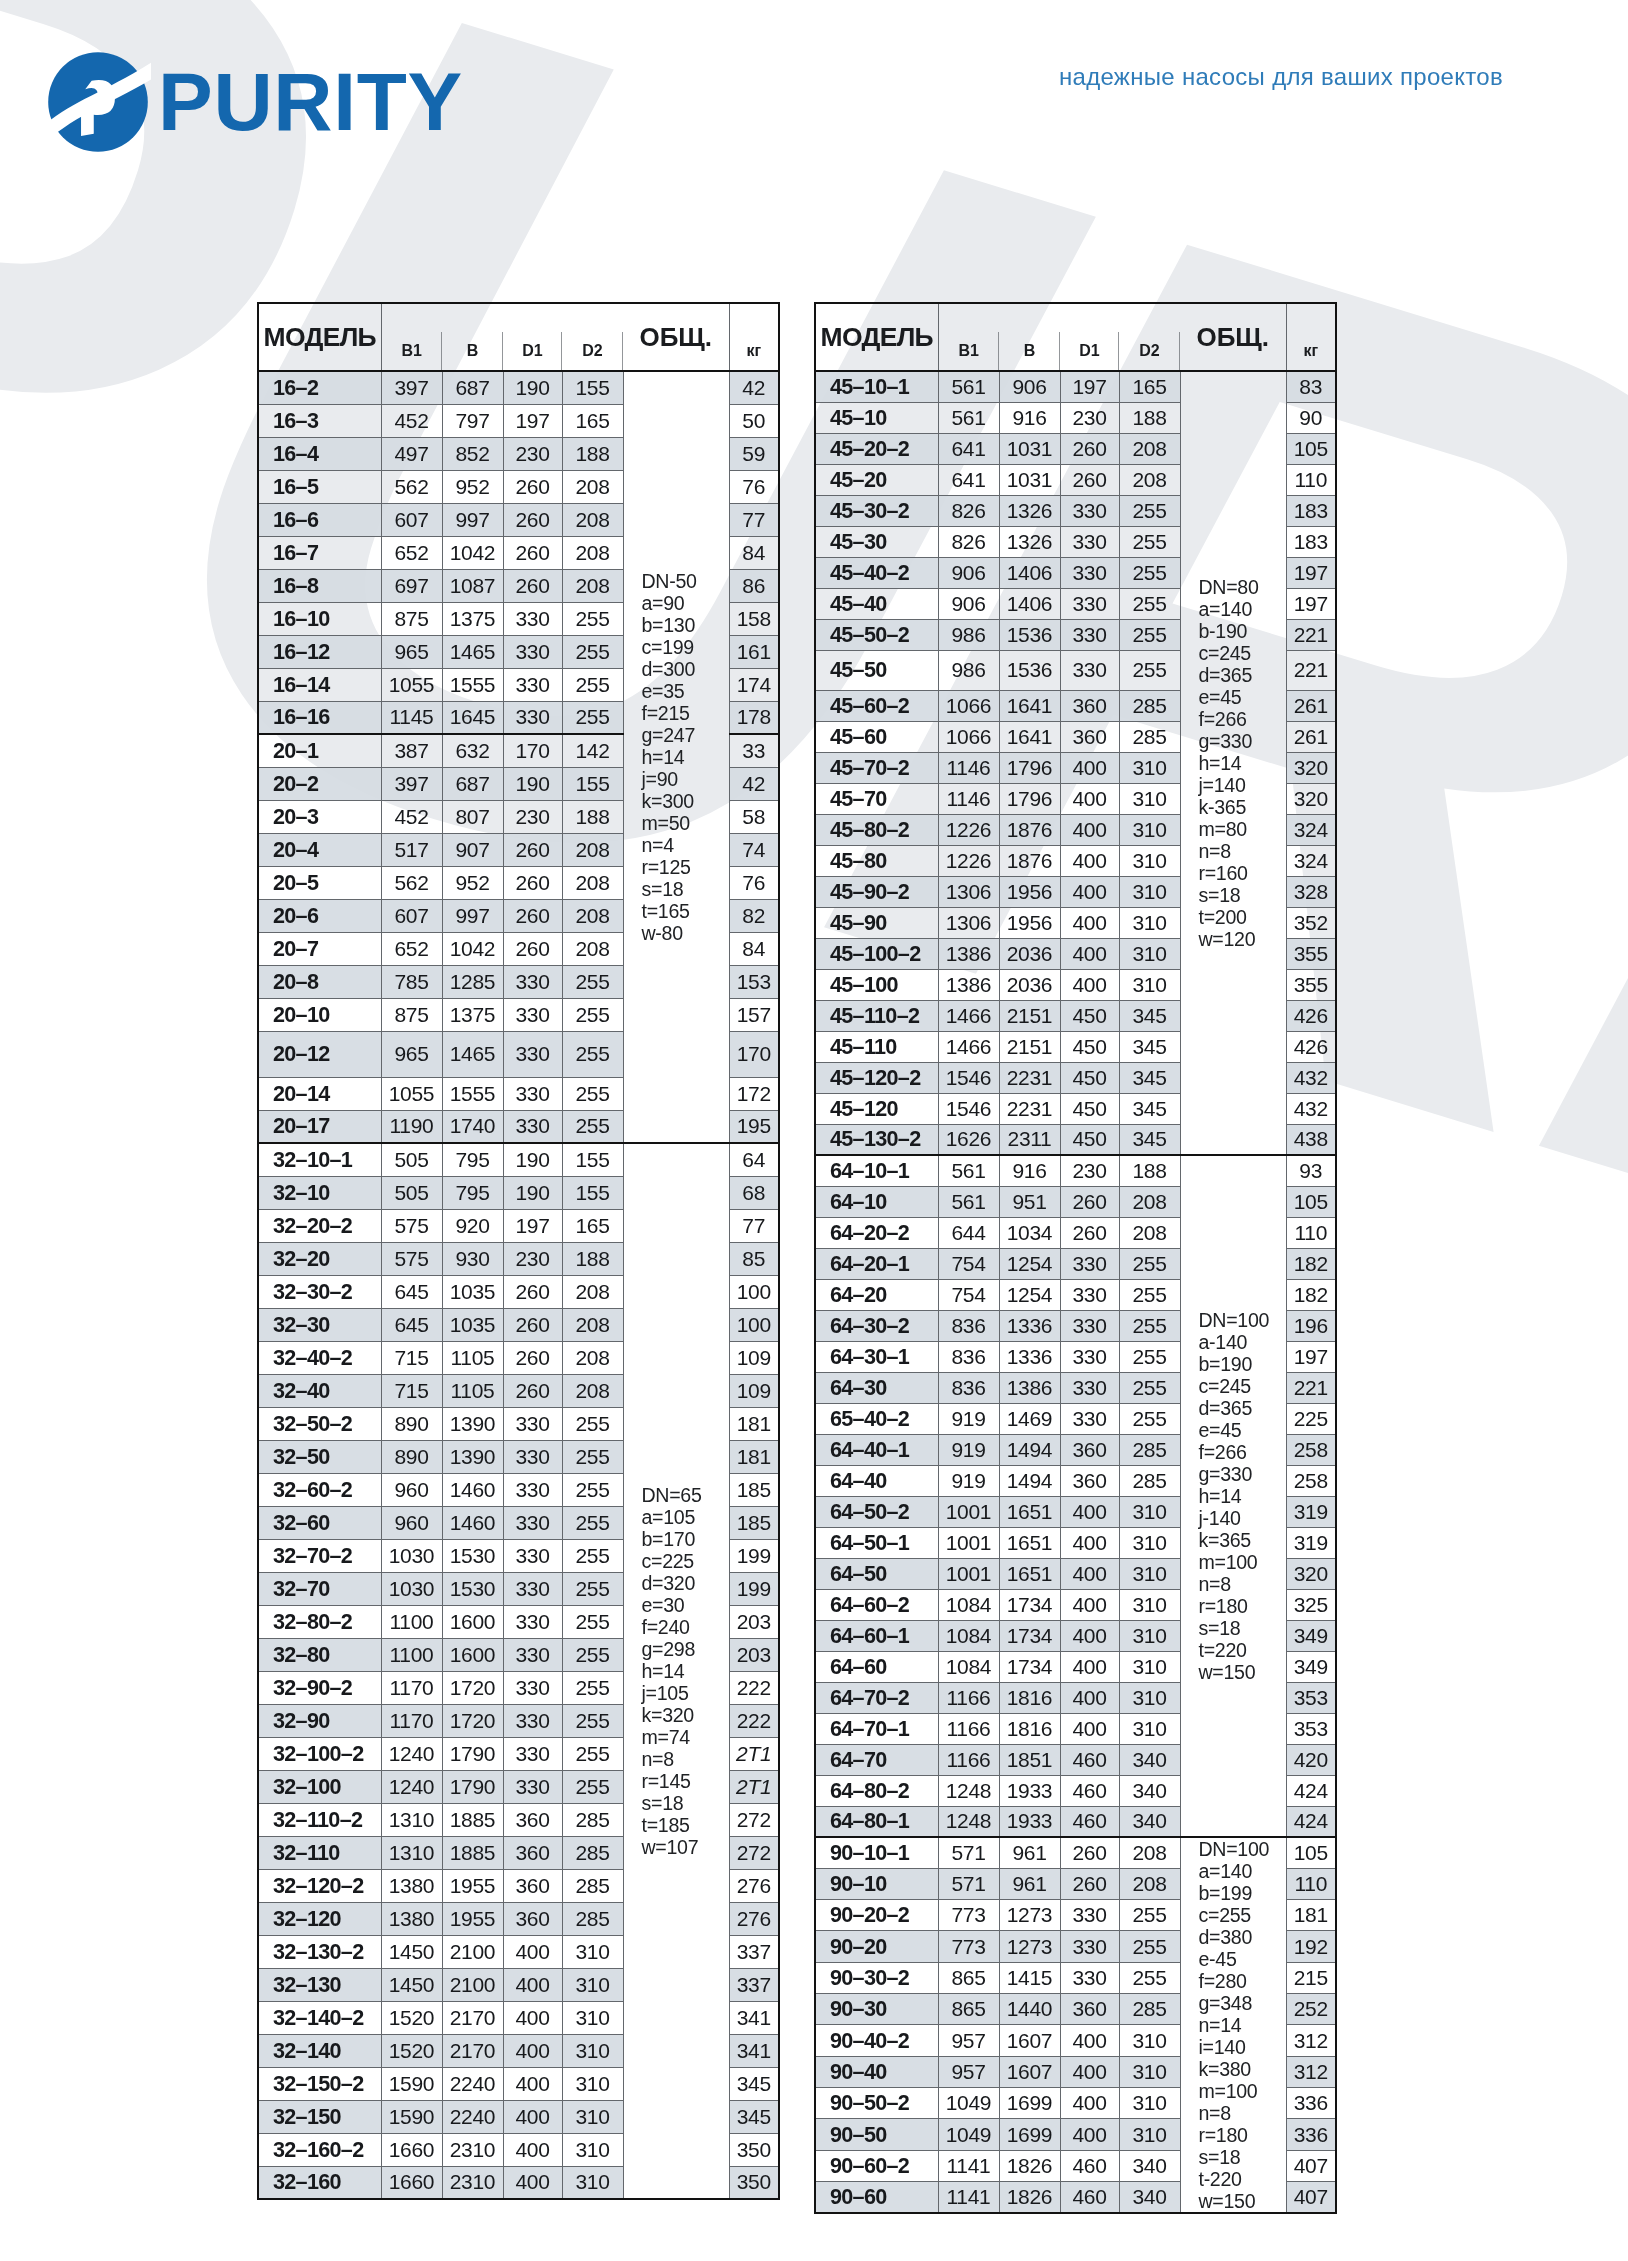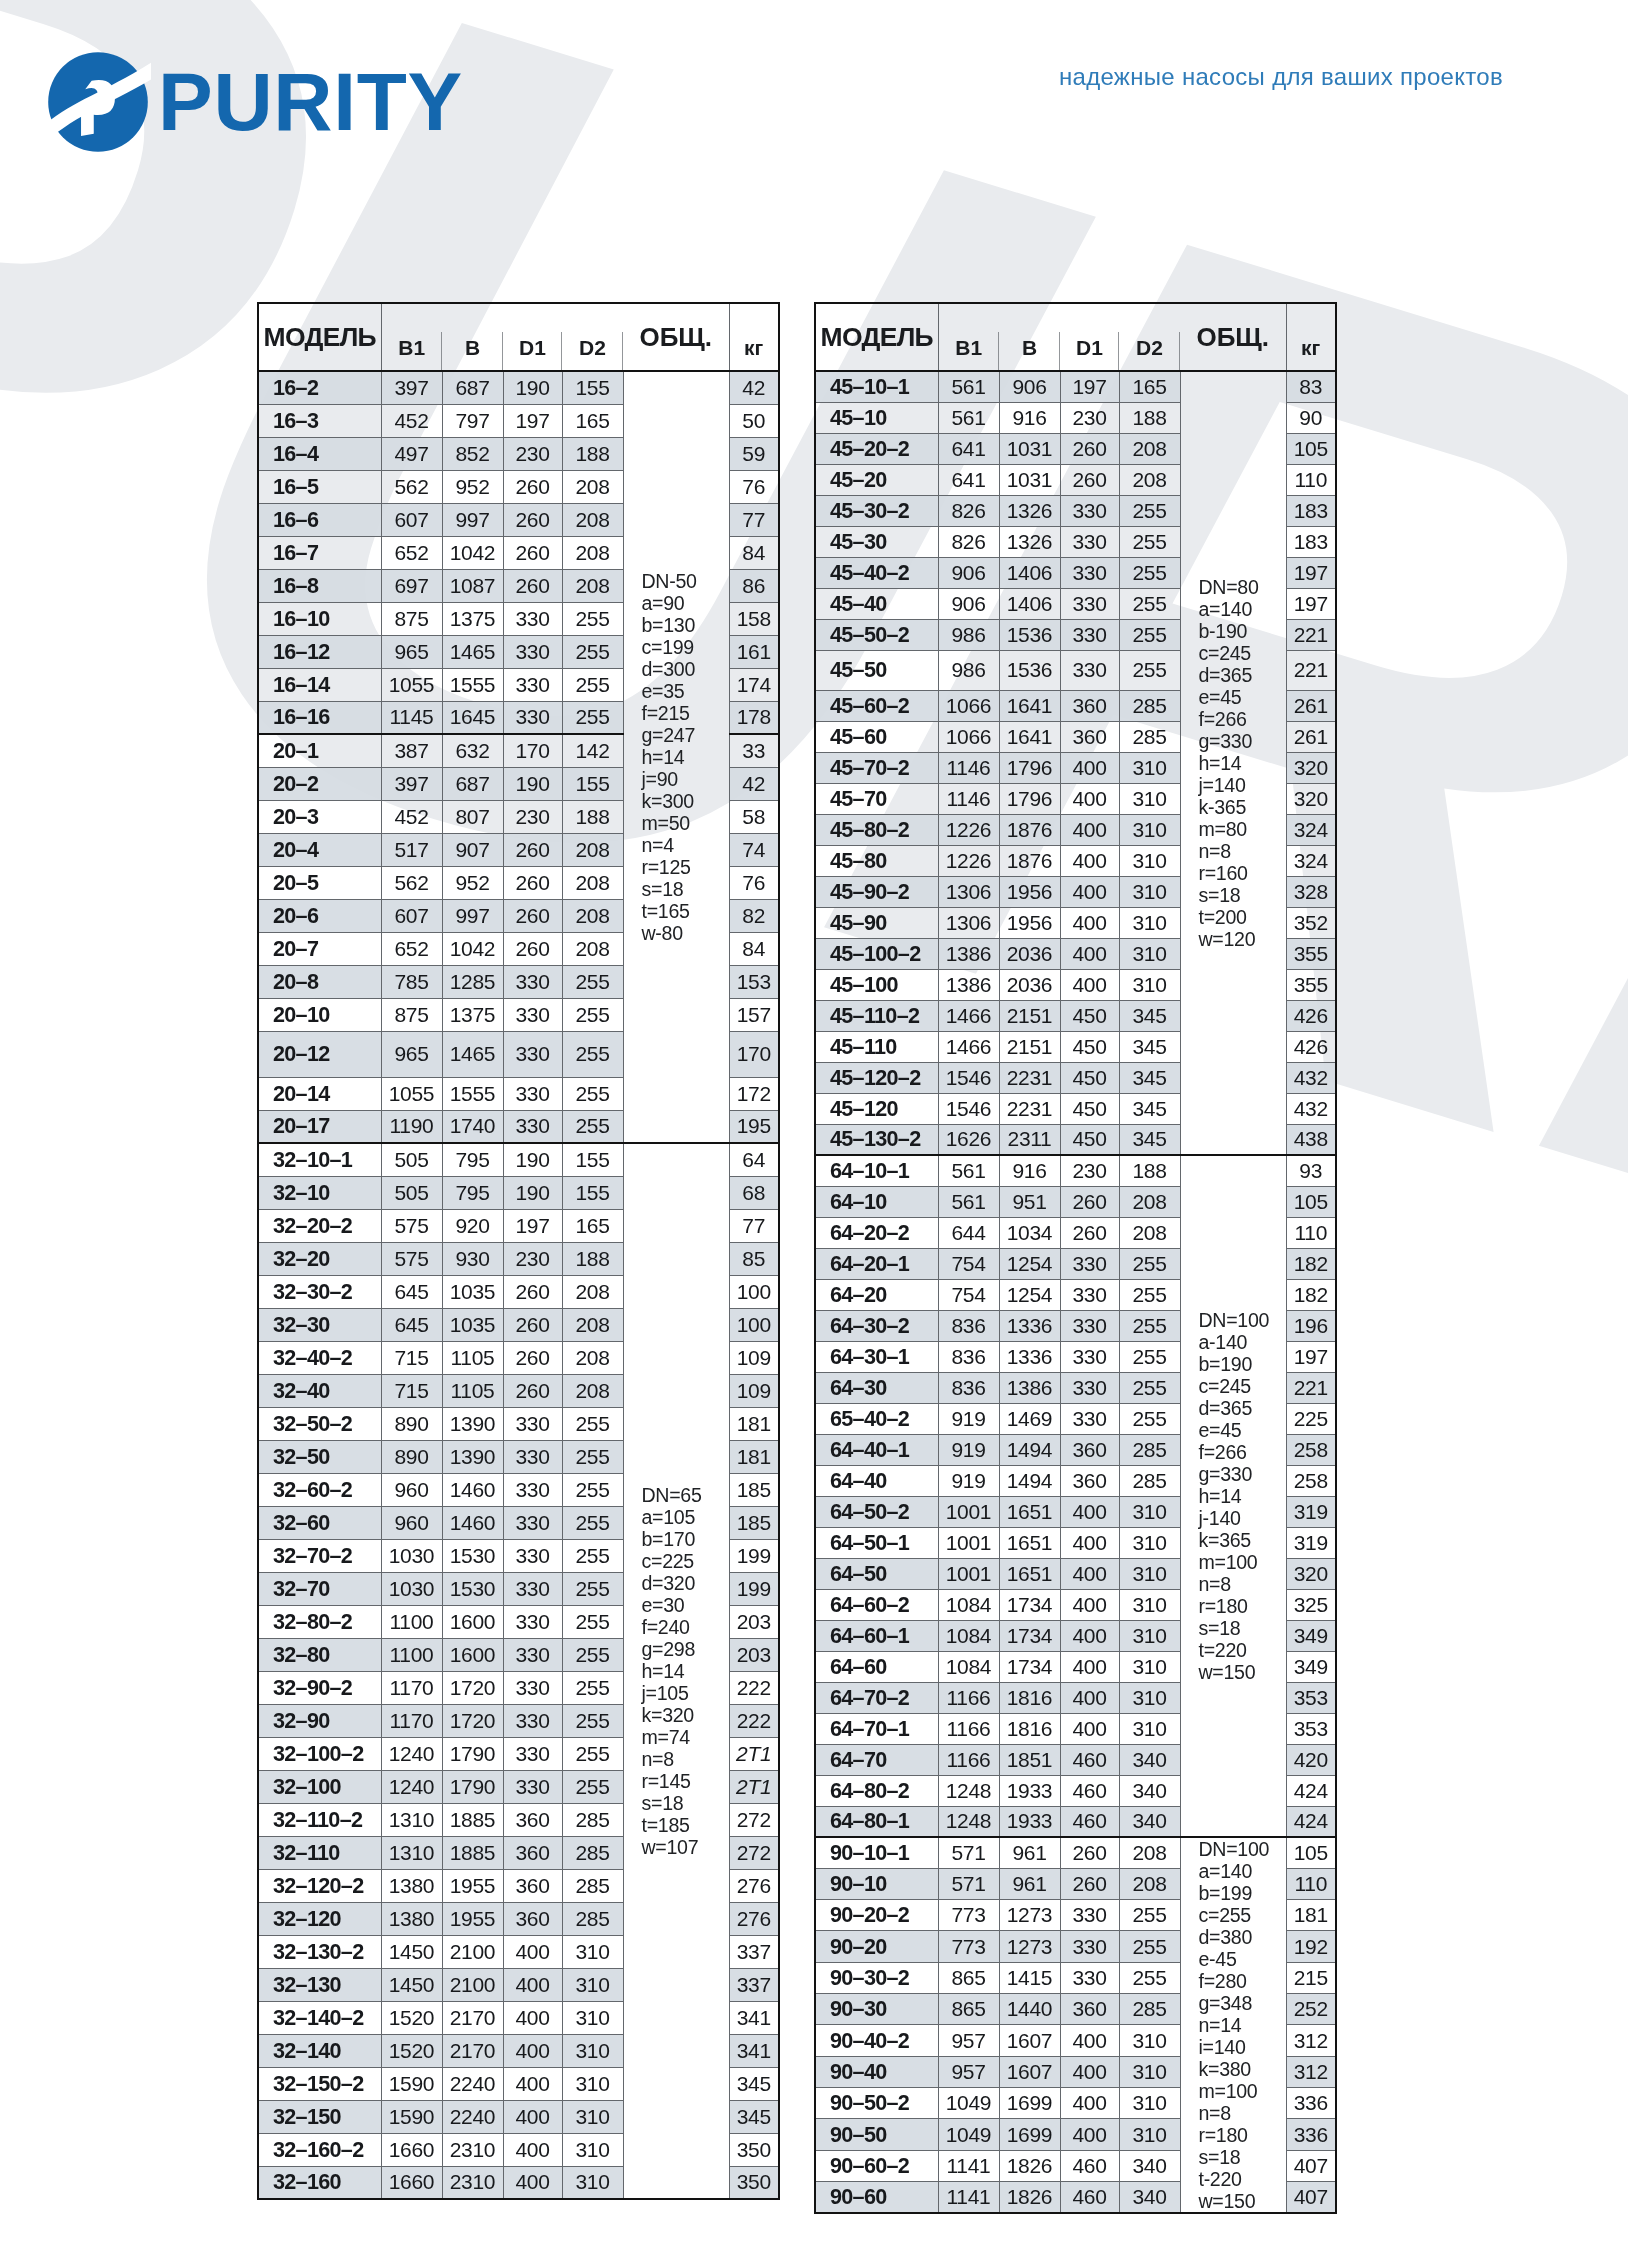--- a/index.html
+++ b/index.html
@@ -23,21 +23,21 @@
     font-size:24px; color:#2f7cb9; letter-spacing:0.3px;
   }
   
   .table-wrap{position:absolute; top:302px; z-index:1;}
   .table-wrap.left{left:257px;}
   .table-wrap.right{left:814px;}
   table.spec{border-collapse:collapse; table-layout:fixed; width:522px; border:2.8px solid #121212; background:transparent;}
   table.spec th, table.spec td{box-sizing:border-box; overflow:hidden;}
   thead th{
     border:none; border-bottom:2.8px solid #121212; height:68px;
-    font-size:21px; font-weight:bold; color:#1a1c1f; padding:0; background:transparent;
+    font-size:16px; font-weight:bold; color:#1a1c1f; padding:0; background:transparent;
   }
   th.h-model{text-align:center; vertical-align:middle; font-size:26.5px; letter-spacing:-0.7px; border-right:0.7px solid #63676c;}
   th.h-dim{vertical-align:bottom; text-align:center; padding-bottom:9.8px;}
   th.h-div{background:linear-gradient(#63676c,#63676c) right bottom/0.7px 58% no-repeat;}
   th.h-obsh{vertical-align:middle; text-align:center; font-size:26px; border-right:0.7px solid #63676c;}
   th.h-kg{vertical-align:bottom; text-align:center; padding-bottom:9.8px;}
   tbody td{
     border:0.7px solid #63676c; padding:0; text-align:center; vertical-align:middle;
     font-size:21px; color:#17191c; letter-spacing:-0.3px; background:transparent;
   }

